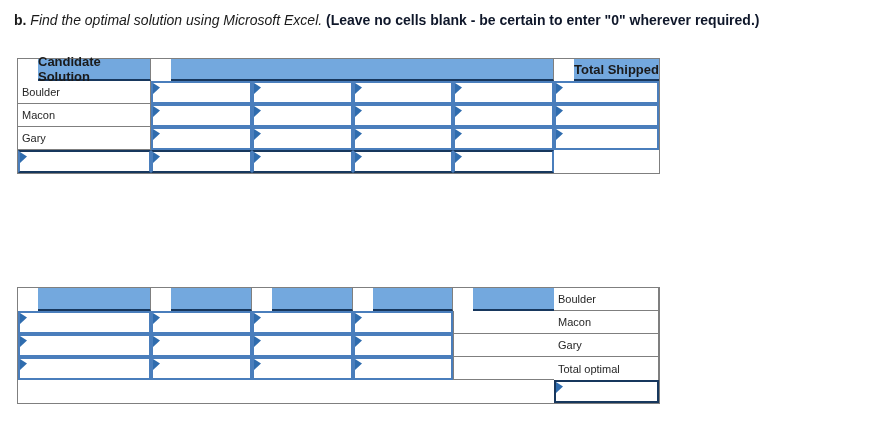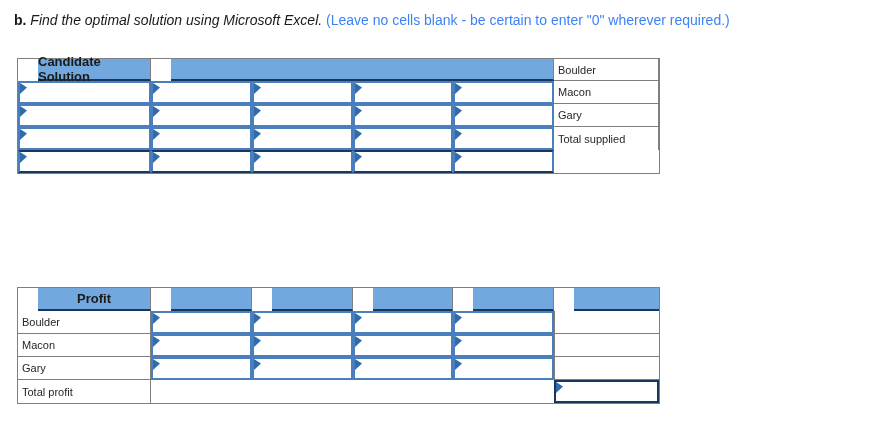--- a/index.html
+++ b/index.html
@@ -3,21 +3,21 @@
 <meta charset="utf-8">
 <style>
   html,body{margin:0;padding:0;}
   body{
     width:890px;height:429px;background:#ffffff;position:relative;overflow:hidden;
     font-family:"Liberation Sans", sans-serif;color:#000;
   }
   .title-line{position:absolute;left:14px;top:11px;font-size:14px;line-height:19px;white-space:nowrap;}
   .title-prefix{font-weight:bold;color:#1a1a1a;}
   .title-text{color:#1a1a1a;font-style:italic;}
-  .title-warning{font-weight:normal;color:#3b82f6;}
+  .title-warning{font-weight:bold;color:#0f172a;}
 
   .answer-table{
     position:absolute;display:grid;background:#fff;
     border:1px solid #7f7f7f;
     grid-template-columns:133px 101px 101px 100px 101px 105px;
   }
   #shipment-grid{left:17px;top:58px;grid-template-rows:22px 23px 23px 23px 23px;}
   #profit-grid{left:17px;top:287px;grid-template-rows:23px 23px 23px 23px 23px;}
 
   .hdr{
@@ -57,48 +57,47 @@
 </head>
 <body>
 
 <div class="title-line">
   <span class="title-prefix">b.</span><span class="title-text"> Find the optimal solution using Microsoft Excel. </span><span class="title-warning">(Leave no cells blank - be certain to enter "0" wherever required.)</span>
 </div>
 
 <div id="shipment-grid" class="answer-table">
   <div class="hdr rb">Candidate Solution</div>
   <div class="hdr rb span4"></div>
+  <div class="hdr">Total Shipped</div>
 <div class="lbl">Boulder</div>
     <div class="box"><span class="flag"></span><input class="cell-input" type="text" style=""></div>
     <div class="box"><span class="flag"></span><input class="cell-input" type="text" style=""></div>
     <div class="box"><span class="flag"></span><input class="cell-input" type="text" style=""></div>
     <div class="box"><span class="flag"></span><input class="cell-input" type="text" style=""></div>
     <div class="box"><span class="flag"></span><input class="cell-input" type="text" style=""></div>
     <div class="lbl">Macon</div>
     <div class="box"><span class="flag"></span><input class="cell-input" type="text" style=""></div>
     <div class="box"><span class="flag"></span><input class="cell-input" type="text" style=""></div>
     <div class="box"><span class="flag"></span><input class="cell-input" type="text" style=""></div>
     <div class="box"><span class="flag"></span><input class="cell-input" type="text" style=""></div>
     <div class="box"><span class="flag"></span><input class="cell-input" type="text" style=""></div>
     <div class="lbl">Gary</div>
     <div class="box"><span class="flag"></span><input class="cell-input" type="text" style=""></div>
     <div class="box"><span class="flag"></span><input class="cell-input" type="text" style=""></div>
     <div class="box"><span class="flag"></span><input class="cell-input" type="text" style=""></div>
     <div class="box"><span class="flag"></span><input class="cell-input" type="text" style=""></div>
     <div class="box"><span class="flag"></span><input class="cell-input" type="text" style=""></div>
-    <div class="lbl last">Total supplied</div>
     <div class="box total"><span class="flag"></span><input class="cell-input" type="text" style=""></div>
     <div class="box total"><span class="flag"></span><input class="cell-input" type="text" style=""></div>
     <div class="box total"><span class="flag"></span><input class="cell-input" type="text" style=""></div>
     <div class="box total"><span class="flag"></span><input class="cell-input" type="text" style=""></div>
     <div class="box total"><span class="flag"></span><input class="cell-input" type="text" style=""></div>
   </div>
 
 <div id="profit-grid" class="answer-table">
-  <div class="hdr rb">Profit</div>
   <div class="hdr rb"></div>
   <div class="hdr rb"></div>
   <div class="hdr rb"></div>
   <div class="hdr rb"></div>
   <div class="hdr"></div>
 <div class="lbl">Boulder</div>
     <div class="box"><span class="flag"></span><input class="cell-input" type="text" style=""></div>
     <div class="box"><span class="flag"></span><input class="cell-input" type="text" style=""></div>
     <div class="box"><span class="flag"></span><input class="cell-input" type="text" style=""></div>
     <div class="box"><span class="flag"></span><input class="cell-input" type="text" style=""></div>
@@ -108,16 +107,16 @@
     <div class="box"><span class="flag"></span><input class="cell-input" type="text" style=""></div>
     <div class="box"><span class="flag"></span><input class="cell-input" type="text" style=""></div>
     <div class="box"><span class="flag"></span><input class="cell-input" type="text" style=""></div>
     <div class="empty-cell"></div>
     <div class="lbl">Gary</div>
     <div class="box"><span class="flag"></span><input class="cell-input" type="text" style=""></div>
     <div class="box"><span class="flag"></span><input class="cell-input" type="text" style=""></div>
     <div class="box"><span class="flag"></span><input class="cell-input" type="text" style=""></div>
     <div class="box"><span class="flag"></span><input class="cell-input" type="text" style=""></div>
     <div class="empty-cell"></div>
-    <div class="lbl last">Total profit</div>
+    <div class="lbl last">Total optimal</div>
     <div class="wide-empty"></div>
     <div class="box navy"><span class="flag"></span><input class="cell-input" type="text" style=""></div>
   </div>
 
 </body></html>

